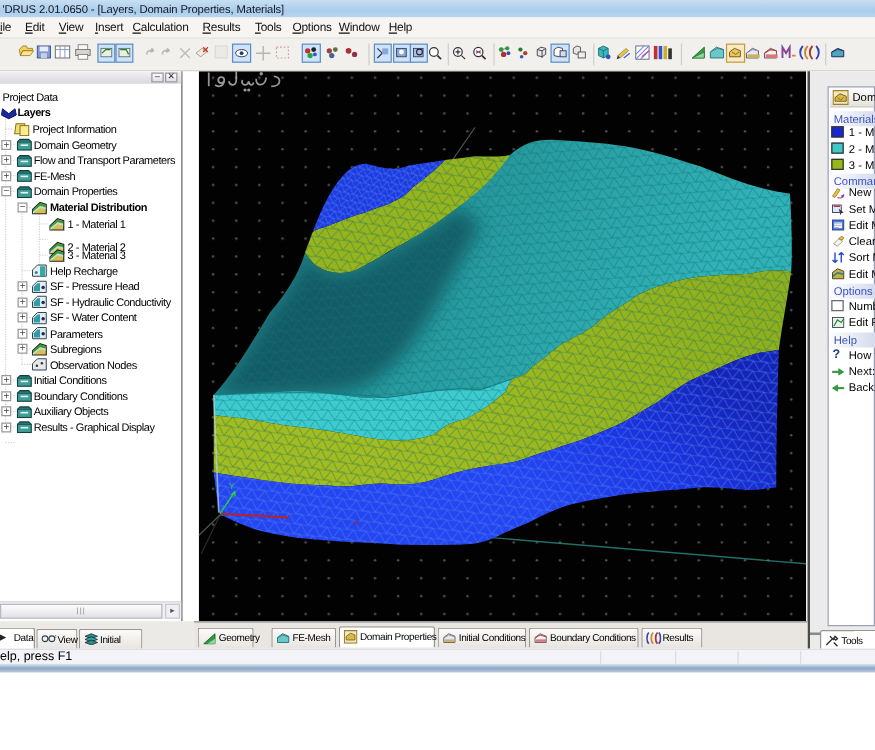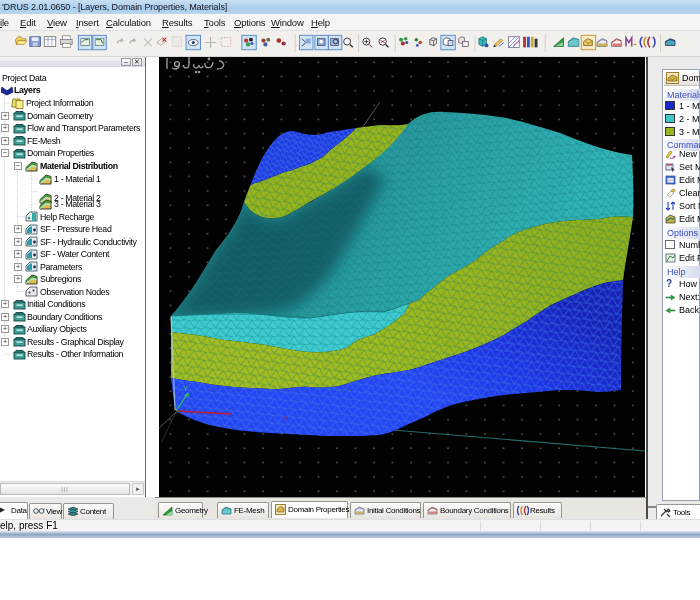--- a/index.html
+++ b/index.html
@@ -386,28 +386,20 @@
         <span class="txt" style="left:27px">Auxiliary Objects</span>
       </div>
 <div class="trow" style="left:0;top:278.5px;width:146px">
         <div class="pm" style="left:1px">+</div>
         <svg class="ticon" style="left:13px;top:0.5px" width="13" height="11" viewBox="0 0 13 11">
           <rect x="1" y="3.5" width="11" height="6.5" fill="#3d9e98" stroke="#15403e" stroke-width=".9"></rect>
           <path d="M1 3.5L3 1.5h7l2 2" fill="#257672" stroke="#15403e" stroke-width=".9"></path>
           <rect x="3.5" y="5.5" width="6" height="1.3" fill="#e8f6f2"></rect>
         </svg>
         <span class="txt" style="left:27px">Results - Graphical Display</span>
-      </div>
-<div class="trow" style="left:0;top:291px;width:146px">
-        <svg class="ticon" style="left:13px;top:0.5px" width="13" height="11" viewBox="0 0 13 11">
-          <rect x="1" y="3.5" width="11" height="6.5" fill="#3d9e98" stroke="#15403e" stroke-width=".9"></rect>
-          <path d="M1 3.5L3 1.5h7l2 2" fill="#257672" stroke="#15403e" stroke-width=".9"></path>
-          <rect x="3.5" y="5.5" width="6" height="1.3" fill="#e8f6f2"></rect>
-        </svg>
-        <span class="txt" style="left:27px">Results - Other Information</span>
       </div>
 <div class="abs" style="left:0;top:424px;width:145px;height:14px;background:#f0eff2;border-top:1px solid #d8d8dc">
         <div class="abs" style="left:0;top:1px;width:130px;height:12px;background:linear-gradient(180deg,#fdfdfd,#e2e1e6);border:1px solid #b8b8c0;font-size:6px;line-height:11px;text-align:center;color:#888;letter-spacing:1px">|||</div>
         <div class="abs" style="left:132px;top:1px;width:12px;height:12px;background:#f0eff2;border:1px solid #c8c8d0;font-size:6px;line-height:11px;text-align:center;color:#555">►</div>
       </div>
 </div>
 <svg id="scene" class="abs" style="left:159px;top:57px" width="486" height="440" viewBox="159 57 486 440">
 <defs>
 <filter id="soft" x="-25%" y="-25%" width="150%" height="150%">
           <feGaussianBlur stdDeviation="7"></feGaussianBlur>
@@ -612,21 +604,21 @@
 <div class="tab" style="left:29px;top:503px;width:33px"><svg width="12" height="10" viewBox="0 0 12 10">
         <circle cx="3" cy="5" r="2.3" fill="none" stroke="#345" stroke-width=".9"></circle>
         <circle cx="8.5" cy="5" r="2.3" fill="none" stroke="#345" stroke-width=".9"></circle>
         <path d="M5.3 5h.9" stroke="#345" stroke-width=".8"></path>
         <text x="10.5" y="4" font-size="4" fill="#345">o</text>
       </svg><span style="margin-left:16px">View</span></div>
 <div class="tab" style="left:63px;top:503px;width:51px"><svg width="12" height="10" viewBox="0 0 12 10">
         <path d="M1 3l5-2 5 2-5 2z" fill="#2f8a86" stroke="#123" stroke-width=".6"></path>
         <path d="M1 5.5l5-2 5 2-5 2z" fill="#3aa49e" stroke="#123" stroke-width=".6"></path>
         <path d="M1 8l5-2 5 2-5 2z" fill="#2f8a86" stroke="#123" stroke-width=".6"></path>
-      </svg><span style="margin-left:16px">Content</span></div>
+      </svg><span style="margin-left:16px">Initial</span></div>
 <div class="tab" style="left:158px;top:502px;width:45px"><svg width="11" height="11" viewBox="0 0 11 11">
         <path d="M1 10L10 2v8z" fill="#2a9a3a" stroke="#186028" stroke-width=".7"></path>
         <path d="M4 10l6-4v4z" fill="#90d89a"></path>
       </svg><span style="margin-left:16px">Geometry</span></div>
 <div class="tab" style="left:217px;top:502px;width:52px"><svg width="11" height="11" viewBox="0 0 11 11">
         <path d="M1 9V5l4-3 5 2v5z" fill="#6cc8c8" stroke="#2a7a80" stroke-width=".8"></path>
         <path d="M1 5.5l4-2.5 5 1.5" fill="none" stroke="#2a7a80" stroke-width=".6"></path>
       </svg><span style="margin-left:16px">FE-Mesh</span></div>
 <div class="tab on" style="left:271px;top:501px;width:77px"><svg width="11" height="11" viewBox="0 0 11 11">
         <rect x=".5" y=".5" width="10" height="10" fill="#f4e8c0" stroke="#a08030"></rect>

